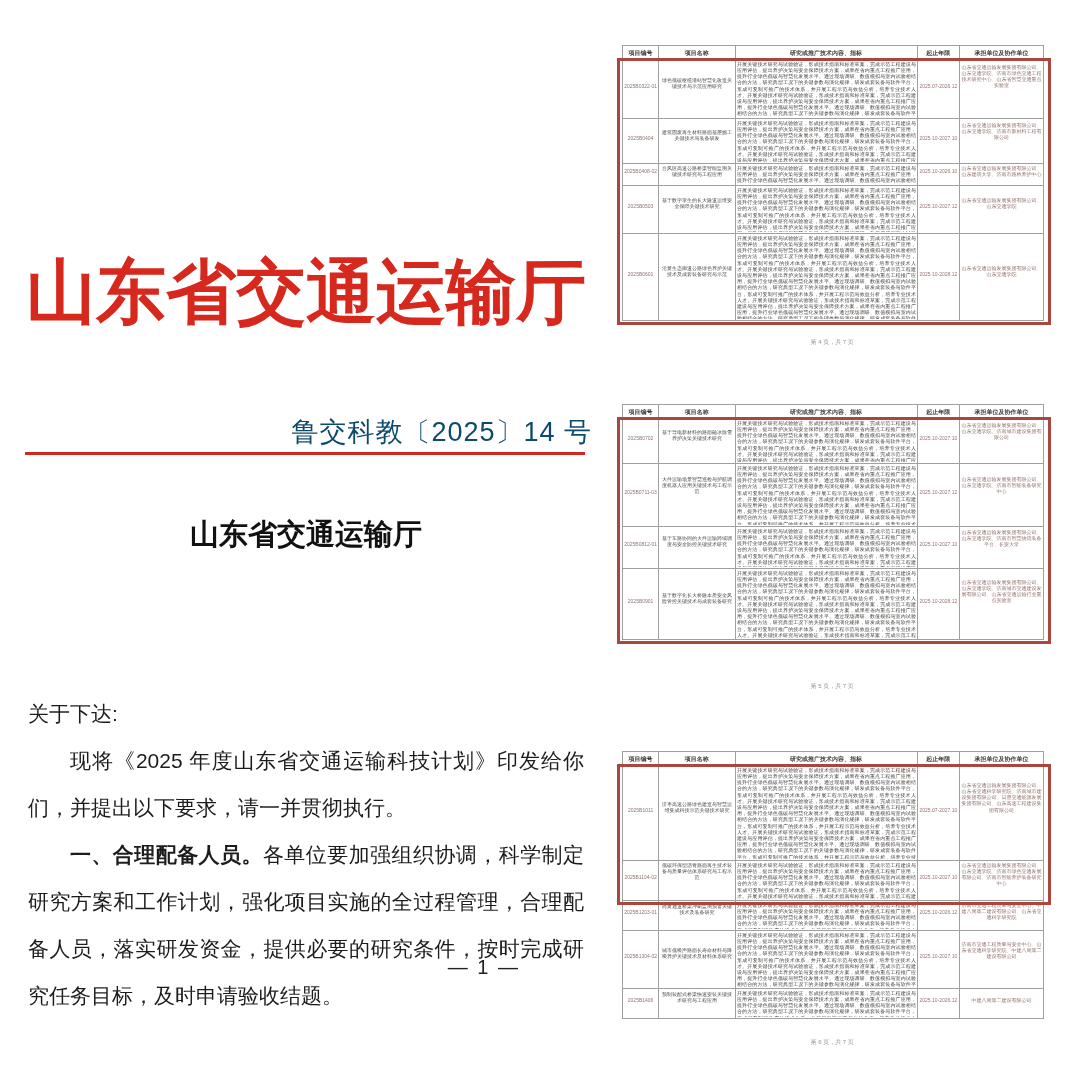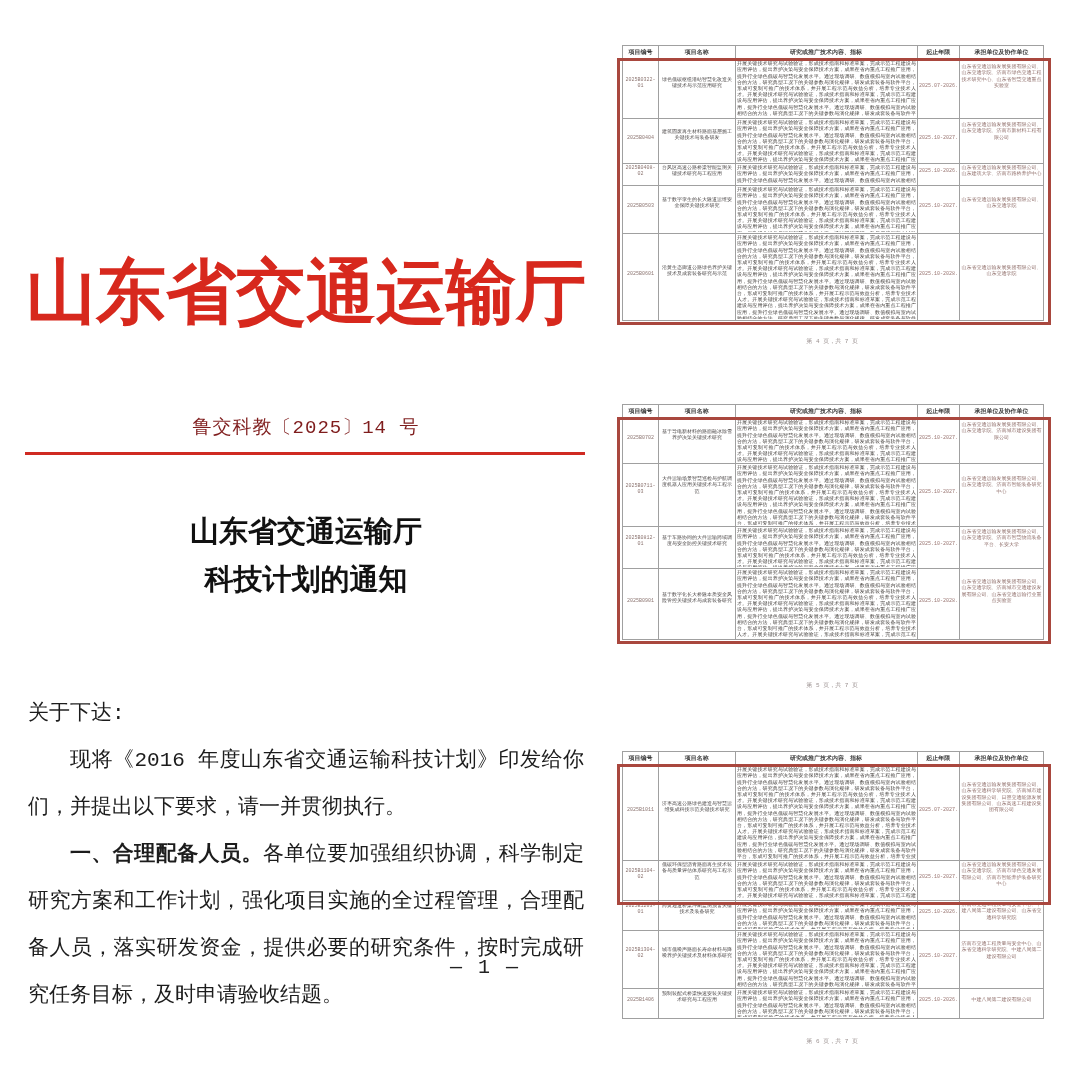--- a/index.html
+++ b/index.html
@@ -2,28 +2,28 @@
 <html><head>
 <meta charset="utf-8">
 <style>
   :root{
     --red:#d7281d;
     --annot:#a9473e;
     --ink:#1c1c1c;
   }
   html,body{margin:0;padding:0;background:#ffffff;}
   .canvas{position:relative;width:1080px;height:1080px;background:#ffffff;overflow:hidden;
-          font-family:Liberation Mono, monospace;}
+          font-family:Liberation Sans, sans-serif;}
 
   
   .doc{position:absolute;left:20px;top:0;width:572px;height:1080px;}
   .agency{position:absolute;top:246px;left:0;width:100%;text-align:center;
           font-size:70px;font-weight:700;color:var(--red);white-space:nowrap;letter-spacing:0px;}
-  .docnum{position:absolute;top:414px;left:0;width:100%;text-align:center;
-          font-size:19px;color:#7f1d1d;letter-spacing:1px;}
+  .docnum{position:absolute;top:414px;left:0;width:100%;text-align:right;
+          font-size:27px;color:#0c4a6e;letter-spacing:1px;}
   .rule{position:absolute;top:452px;left:5px;width:560px;height:3px;background:#cf2a22;}
   .title{position:absolute;top:510px;left:0;width:100%;text-align:center;
          font-size:29px;font-weight:700;line-height:48px;color:#111;}
   .docbody{position:absolute;top:690px;left:8px;width:556px;font-size:21px;line-height:47px;
            color:var(--ink);text-align:justify;}
   .docbody p{margin:0;}
   .indent{text-indent:2em;}
   .pagenum{position:absolute;top:956px;right:72px;font-size:20px;color:#222;letter-spacing:2px;}
 
   
@@ -50,25 +50,24 @@
 <body>
 
 <div class="canvas">
 
   <div class="doc">
     <div class="agency">山东省交通运输厅</div>
     <div class="docnum">鲁交科教〔2025〕14 号</div>
     <div class="rule"></div>
     <div class="title">
       <div>山东省交通运输厅</div>
-      <div>科技计划的通知</div>
     </div>
     <div class="docbody">
       <p>关于下达:</p>
-      <p class="indent">现将《2016 年度山东省交通运输科技计划》印发给你们，并提出以下要求，请一并贯彻执行。</p>
+      <p class="indent">现将《2025 年度山东省交通运输科技计划》印发给你们，并提出以下要求，请一并贯彻执行。</p>
       <p class="indent"><b>一、合理配备人员。</b><span>各单位要加强组织协调，科学制定研究方案和工作计划，强化项目实施的全过程管理，合理配备人员，落实研发资金，提供必要的研究条件，按时完成研究任务目标，及时申请验收结题。</span></p>
     </div>
     <div class="pagenum">— 1 —</div>
   </div>
 
   <div class="sheet s1">
       <table class="ptable">
         <colgroup>
           <col style="width: 8.6%;">
           <col style="width: 18.3%;">

